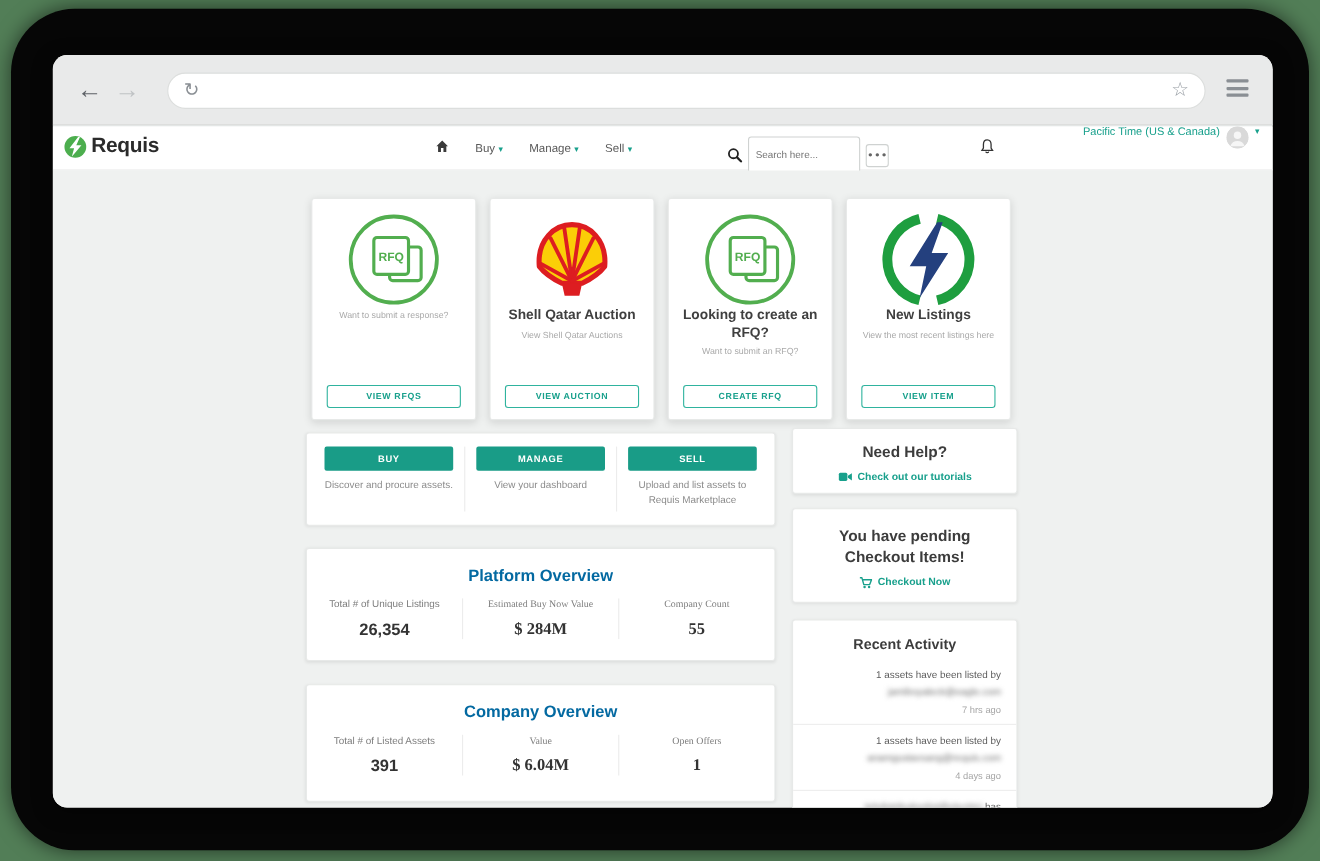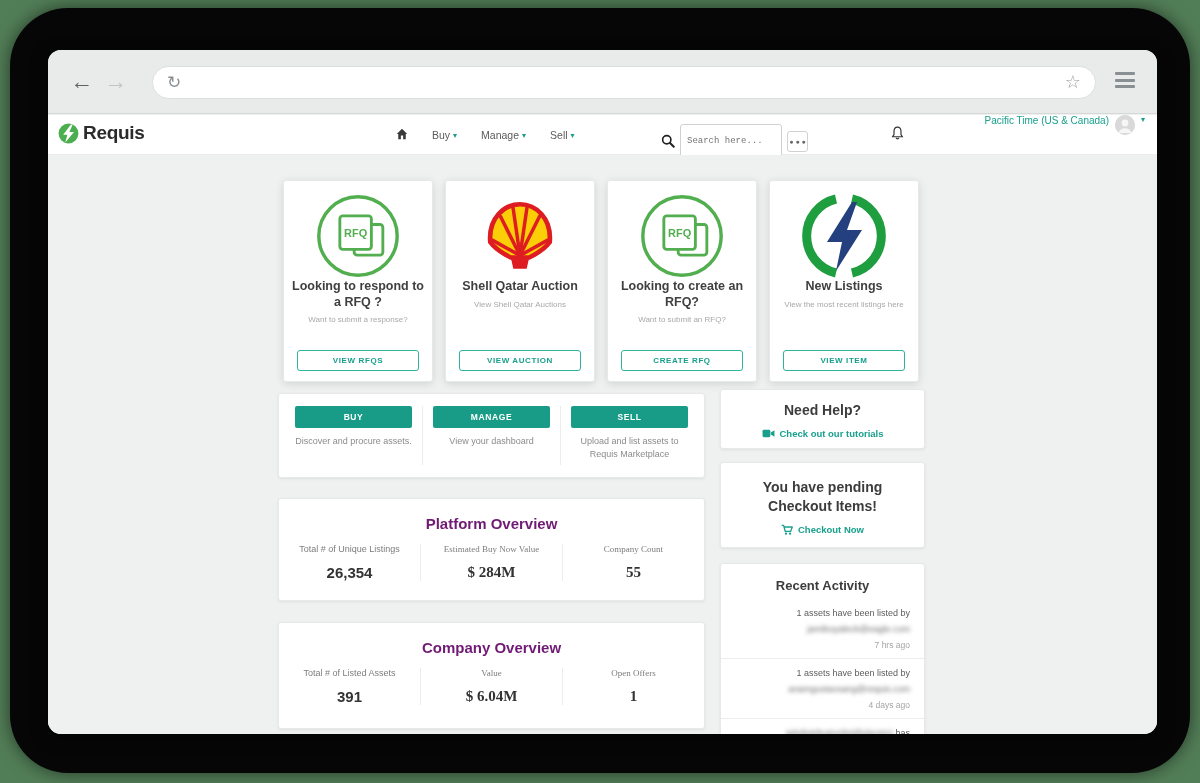--- a/index.html
+++ b/index.html
@@ -41,21 +41,21 @@
   }
   .brand { position:absolute; left:10px; top:7px; display:flex; align-items:center; gap:4px; }
   .brand-name { font-size:19px; font-weight:bold; color:#2b2b2b; letter-spacing:-0.3px; }
   .nav-links { position:absolute; left:348px; top:0; height:40px; display:flex; align-items:center; gap:24px; }
   .nav-link { font-size:10.5px; color:#5a5a5a; cursor:pointer; display:flex; align-items:center; gap:3px; }
   .caret { color:#18a08c; font-size:8px; }
   .search-wrap { position:absolute; left:613px; top:9px; display:flex; align-items:center; gap:5px; }
   .search-input {
     width:102px; height:21px; border:1px solid #cfd2d1; border-radius:3px;
     font-size:9px; color:#777; padding:16px 6px; outline:none;
-    font-family:Liberation Mono, monospace;
+    font-family:Liberation Sans, sans-serif;
   }
   .dots-btn {
     width:21px; height:21px; border:1px solid #cfd2d1; border-radius:3px;
     font-size:7px; color:#666; background:#fff; display:flex; align-items:center; justify-content:center; cursor:pointer;
   }
   .bell { position:absolute; left:843px; top:11px; cursor:pointer; }
   .user-area { position:absolute; right:12px; top:0; height:40px; display:flex; align-items:flex-start; gap:6px; }
   .tz-label { font-size:10px; color:#18a08c; cursor:pointer; }
   .avatar { width:20px; height:20px; border-radius:50%; background:#d9d9d9; overflow:hidden; position:relative; cursor:pointer; }
   
@@ -79,21 +79,21 @@
   .qa-col { flex:1; text-align:center; padding:0 10px; }
   .qa-col + .qa-col { border-left:1px solid #ececec; }
   .solid-btn {
     width:100%; max-width:120px; background:#199c87; color:#fff; border:none; border-radius:2px;
     font-size:8.5px; font-weight:bold; letter-spacing:.6px; padding:6px 0; cursor:pointer;
     font-family:"Liberation Sans",sans-serif;
   }
   .qa-desc { font-size:9px; color:#8b8b8b; margin-top:7px; line-height:1.45; }
   
   .ov-card { left:230px; width:427px; }
-  .ov-title { text-align:center; font-size:15px; font-weight:bold; color:#701a75; margin-top:16px; }
+  .ov-title { text-align:center; font-size:15px; font-weight:bold; color:#0369a1; margin-top:16px; }
   .ov-row { display:flex; margin-top:12px; }
   .ov-col { flex:1; text-align:center; padding:0 6px; }
   .ov-col + .ov-col { border-left:1px solid #ececec;font-family:Liberation Serif, serif; }
   .ov-label { font-size:9px; color:#7d7d7d; }
   .ov-value { font-size:15px; font-weight:bold; color:#333; margin-top:10px; }
   
   .side-title { text-align:center; font-size:14px; font-weight:bold; color:#3c3c3c; line-height:1.35; }
   .side-link { display:flex; align-items:center; justify-content:center; gap:5px;
                font-size:9.5px; font-weight:bold; color:#18a08c; margin-top:8px; cursor:pointer; }
   .help-card { left:672px; top:234px; width:205px; height:60px; padding-top:11px; }
@@ -191,21 +191,20 @@
 
     <div class="card promo" style="left:235px; top:25px;">
       <div class="icon-box">
         <svg width="86" height="86" viewBox="0 0 90 90">
           <circle cx="45" cy="45" r="41" fill="none" stroke="#52ae4f" stroke-width="3.6"></circle>
           <rect x="41" y="33" width="30" height="32" rx="3" fill="#fff" stroke="#52ae4f" stroke-width="3"></rect>
           <rect x="26" y="24" width="33" height="35" rx="3" fill="#fff" stroke="#52ae4f" stroke-width="3"></rect>
           <text x="42.5" y="46.5" text-anchor="middle" font-size="11.5" class="hidden-svg-text" fill="#52ae4f">RFQ</text>
         </svg>
       </div>
-      <div class="promo-title">Looking to respond to a RFQ ?</div>
       <div class="promo-sub">Want to submit a response?</div>
       <button class="pill-btn">VIEW RFQS</button>
     </div>
 
     <div class="card promo" style="left:397px; top:25px;">
       <div class="icon-box">
         <svg width="80" height="74" viewBox="0 0 78 72">
           <path d="M10 42 C8 18 24 5 39 5 C54 5 70 18 68 42 C62 50 52 55 48 57 L30 57 C26 55 16 50 10 42 Z" fill="#fbce07" stroke="#dd1d21" stroke-width="4.5" stroke-linejoin="round"></path>
           <g stroke="#dd1d21" stroke-width="3.4" stroke-linecap="round">
             <line x1="39" y1="55" x2="12" y2="40"></line>

